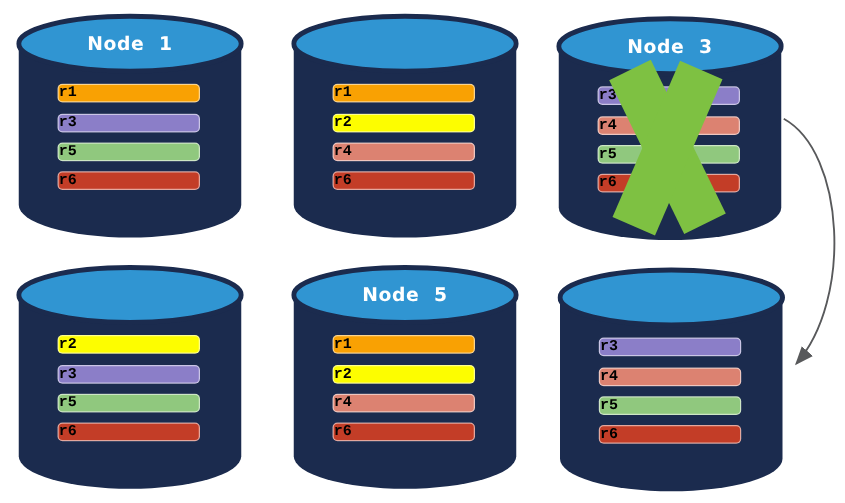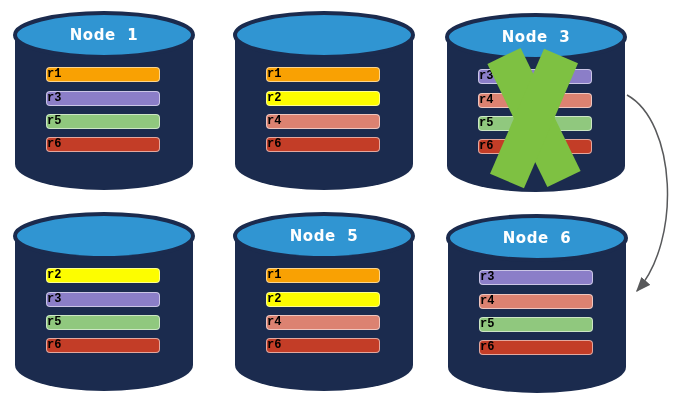--- a/index.html
+++ b/index.html
@@ -111,21 +111,20 @@
     <div class="bar" style="top: 84px; background-color: rgb(253, 253, 0);">r2</div>
     <div class="bar" style="top: 107px; background-color: rgb(220, 130, 113);">r4</div>
     <div class="bar" style="top: 130px; background-color: rgb(195, 61, 39);">r6</div>
   </div>
 
   <div class="node" style="left:446px; top:210px">
     <svg class="cyl" width="182" height="186" viewBox="0 0 182 186">
       <path d="M2,28 L2,157 A89,26 0 0 0 180,157 L180,28 Z" fill="#1B2B4E"></path>
       <ellipse cx="91" cy="28" rx="89" ry="22" stroke-width="4" fill="#3095D2" stroke="#1B2B4E"></ellipse>
     </svg>
-    <div class="node-title">Node 6</div>
     <div class="bar" style="top: 60px; background-color: rgb(139, 126, 200);">r3</div>
     <div class="bar" style="top: 84px; background-color: rgb(220, 130, 113);">r4</div>
     <div class="bar" style="top: 107px; background-color: rgb(144, 200, 126);">r5</div>
     <div class="bar" style="top: 130px; background-color: rgb(195, 61, 39);">r6</div>
   </div>
 
   <svg class="overlay" width="676" height="402" viewBox="0 0 676 402">
     <defs>
       <marker id="arrowhead" markerWidth="12" markerHeight="10" refX="9" refY="4" orient="auto" markerUnits="strokeWidth">
         <path d="M0,0 L10,4 L0,8 Z" fill="#58595B"></path>

